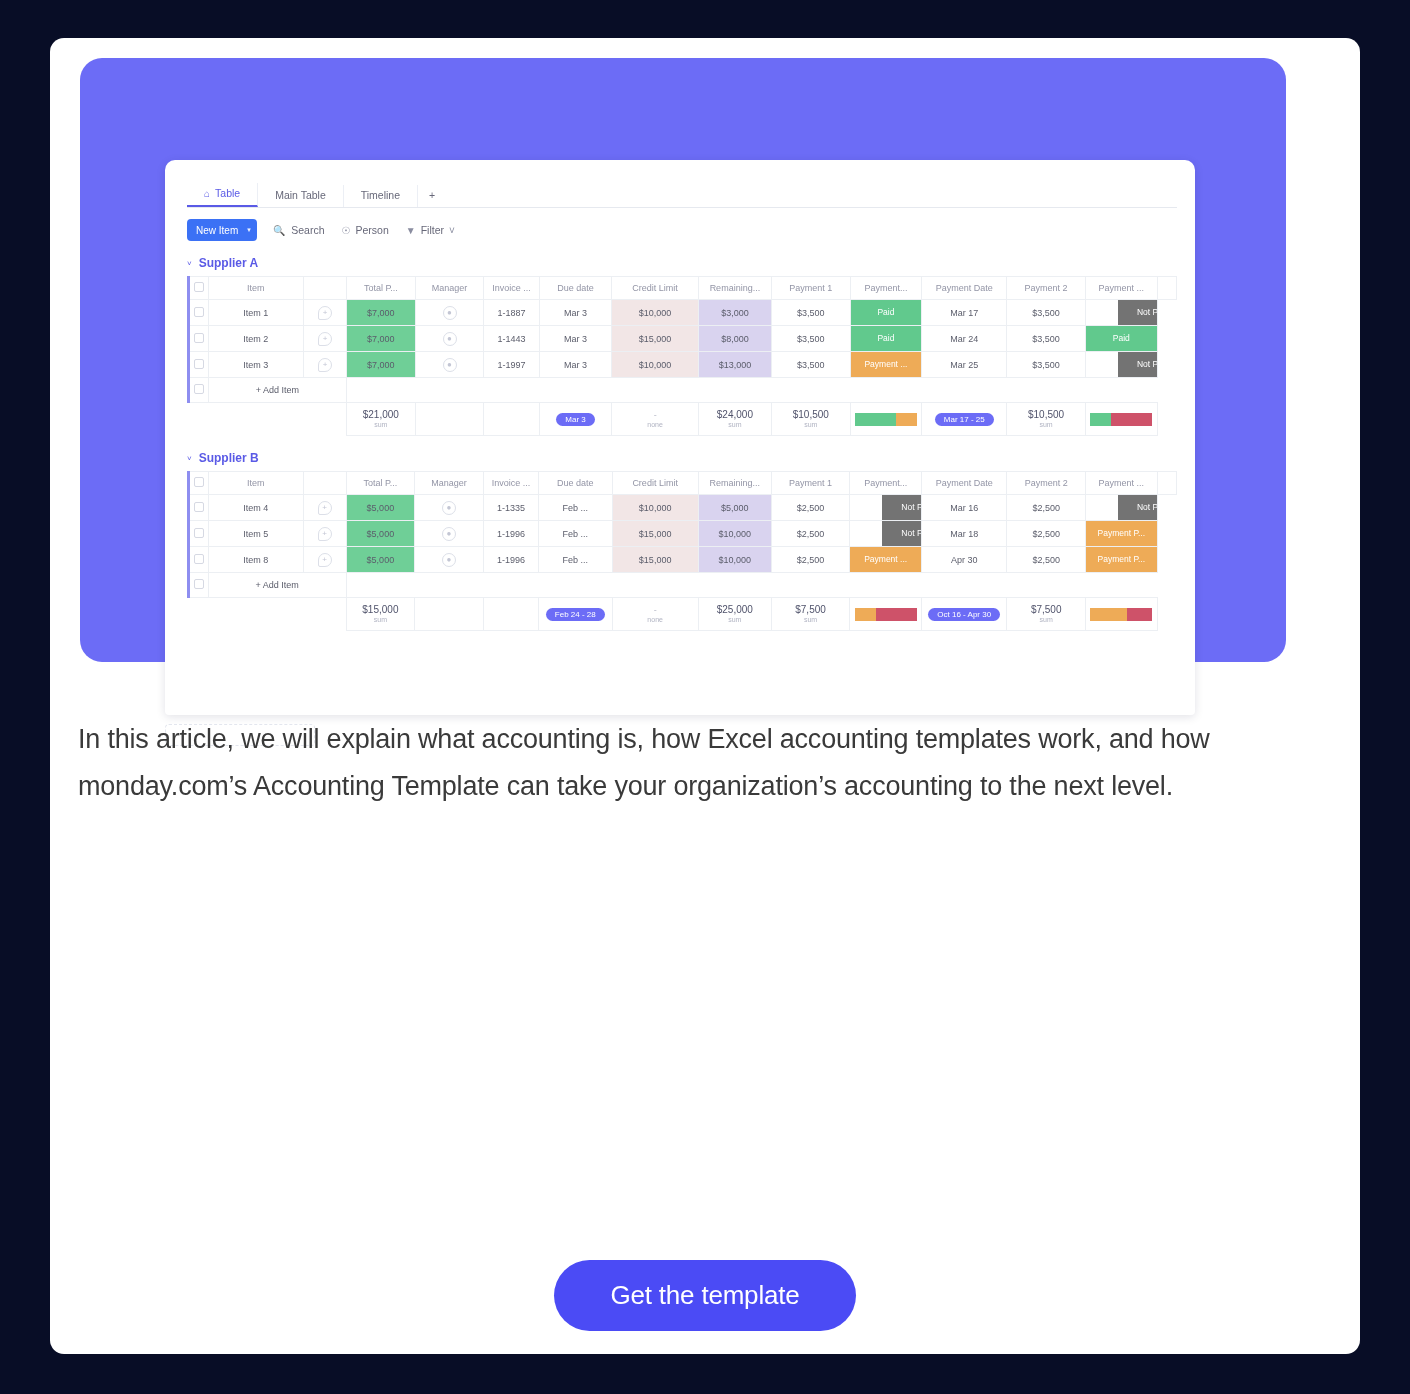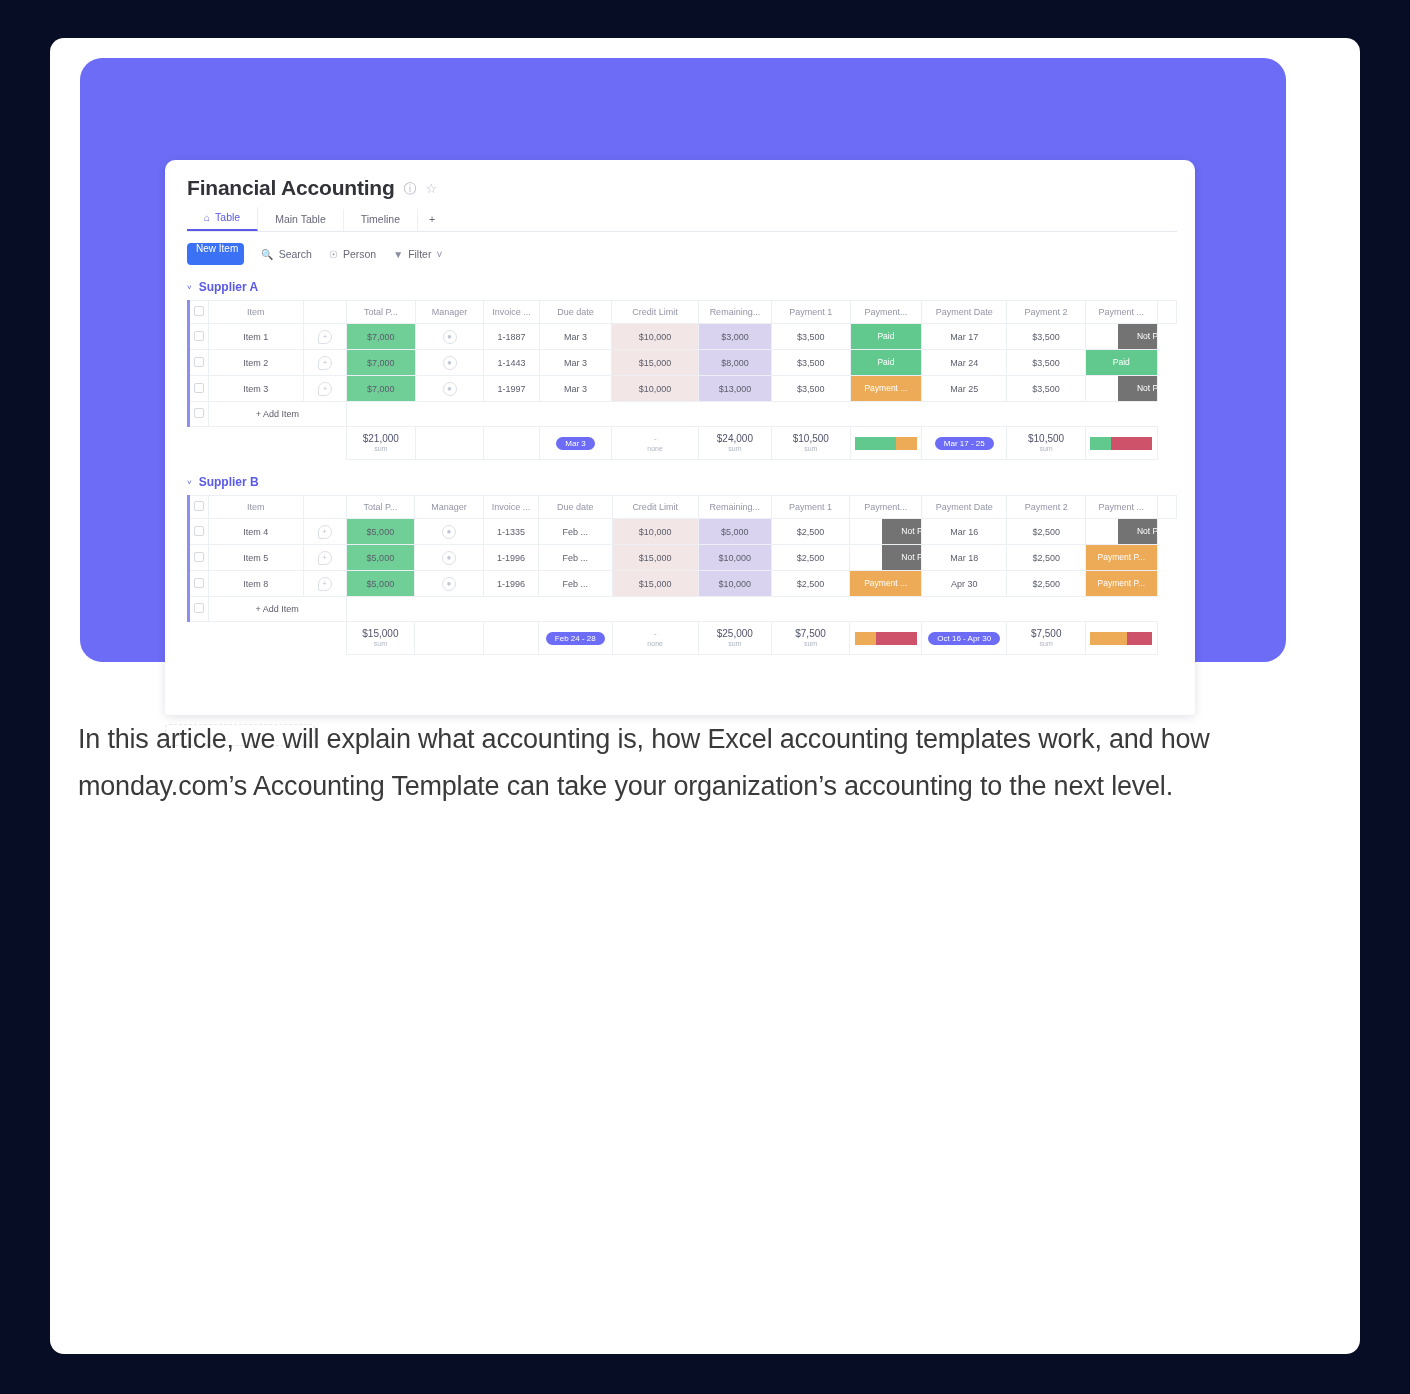--- a/index.html
+++ b/index.html
@@ -70,21 +70,21 @@
   .tab-home-icon { font-size: 10px; }
 
   
   .board-toolbar {
     display: flex; align-items: center; gap: 17px;
     margin-top: 11px; font-size: 10.5px; color: #676879;
   }
   .btn-newitem {
     background: #3b71f5; color: #fff; font-size: 10px; font-weight: 500;
     border-radius: 4px; height: 22px; display: flex; align-items: center;
-    padding: 0 6px 0 9px; gap: 9px; flex-direction: column;
+    padding: 0 6px 0 9px; gap: 9px;
   }
   .btn-newitem .caret { font-size: 7px; opacity: .9; }
   .tool { display: flex; align-items: center; gap: 5px; white-space: nowrap; }
   .tool .gi { color: #8a8da0; font-size: 10px; }
 
   
   .group-head {
     display: flex; align-items: center; gap: 7px;
     margin-top: 15px; margin-bottom: 6px;
     color: #5a5ae6; font-size: 12px; font-weight: 700;
@@ -187,25 +187,20 @@
 </head>
 <body>
 
 <div class="page-card">
 
   <div class="hero"></div>
 
   <div class="board">
     <div class="board-inner">
 
-      <div class="board-title-row">
-        <span class="board-title">Financial Accounting</span>
-        <span class="title-icon">ⓘ</span>
-        <span class="title-icon">☆</span>
-      </div>
 
       <div class="board-tabs">
         <div class="board-tab active">
           <span class="tab-home-icon">⌂</span>
           <span>Table</span>
         </div>
         <div class="board-tab">
           <span>Main Table</span>
         </div>
         <div class="board-tab">
@@ -530,14 +525,17 @@
 
     </div>
   </div>
 
   <div class="add-group-ghost"></div>
 
   <div class="article">
     <p>In this article, we will explain what accounting is, how Excel accounting templates work, and how monday.com’s Accounting Template can take your organization’s accounting to the next level.</p>
   </div>
 
+  <div class="cta-wrap">
+    <button class="cta">Get the template</button>
+  </div>
 
 </div>
 
 </body></html>

